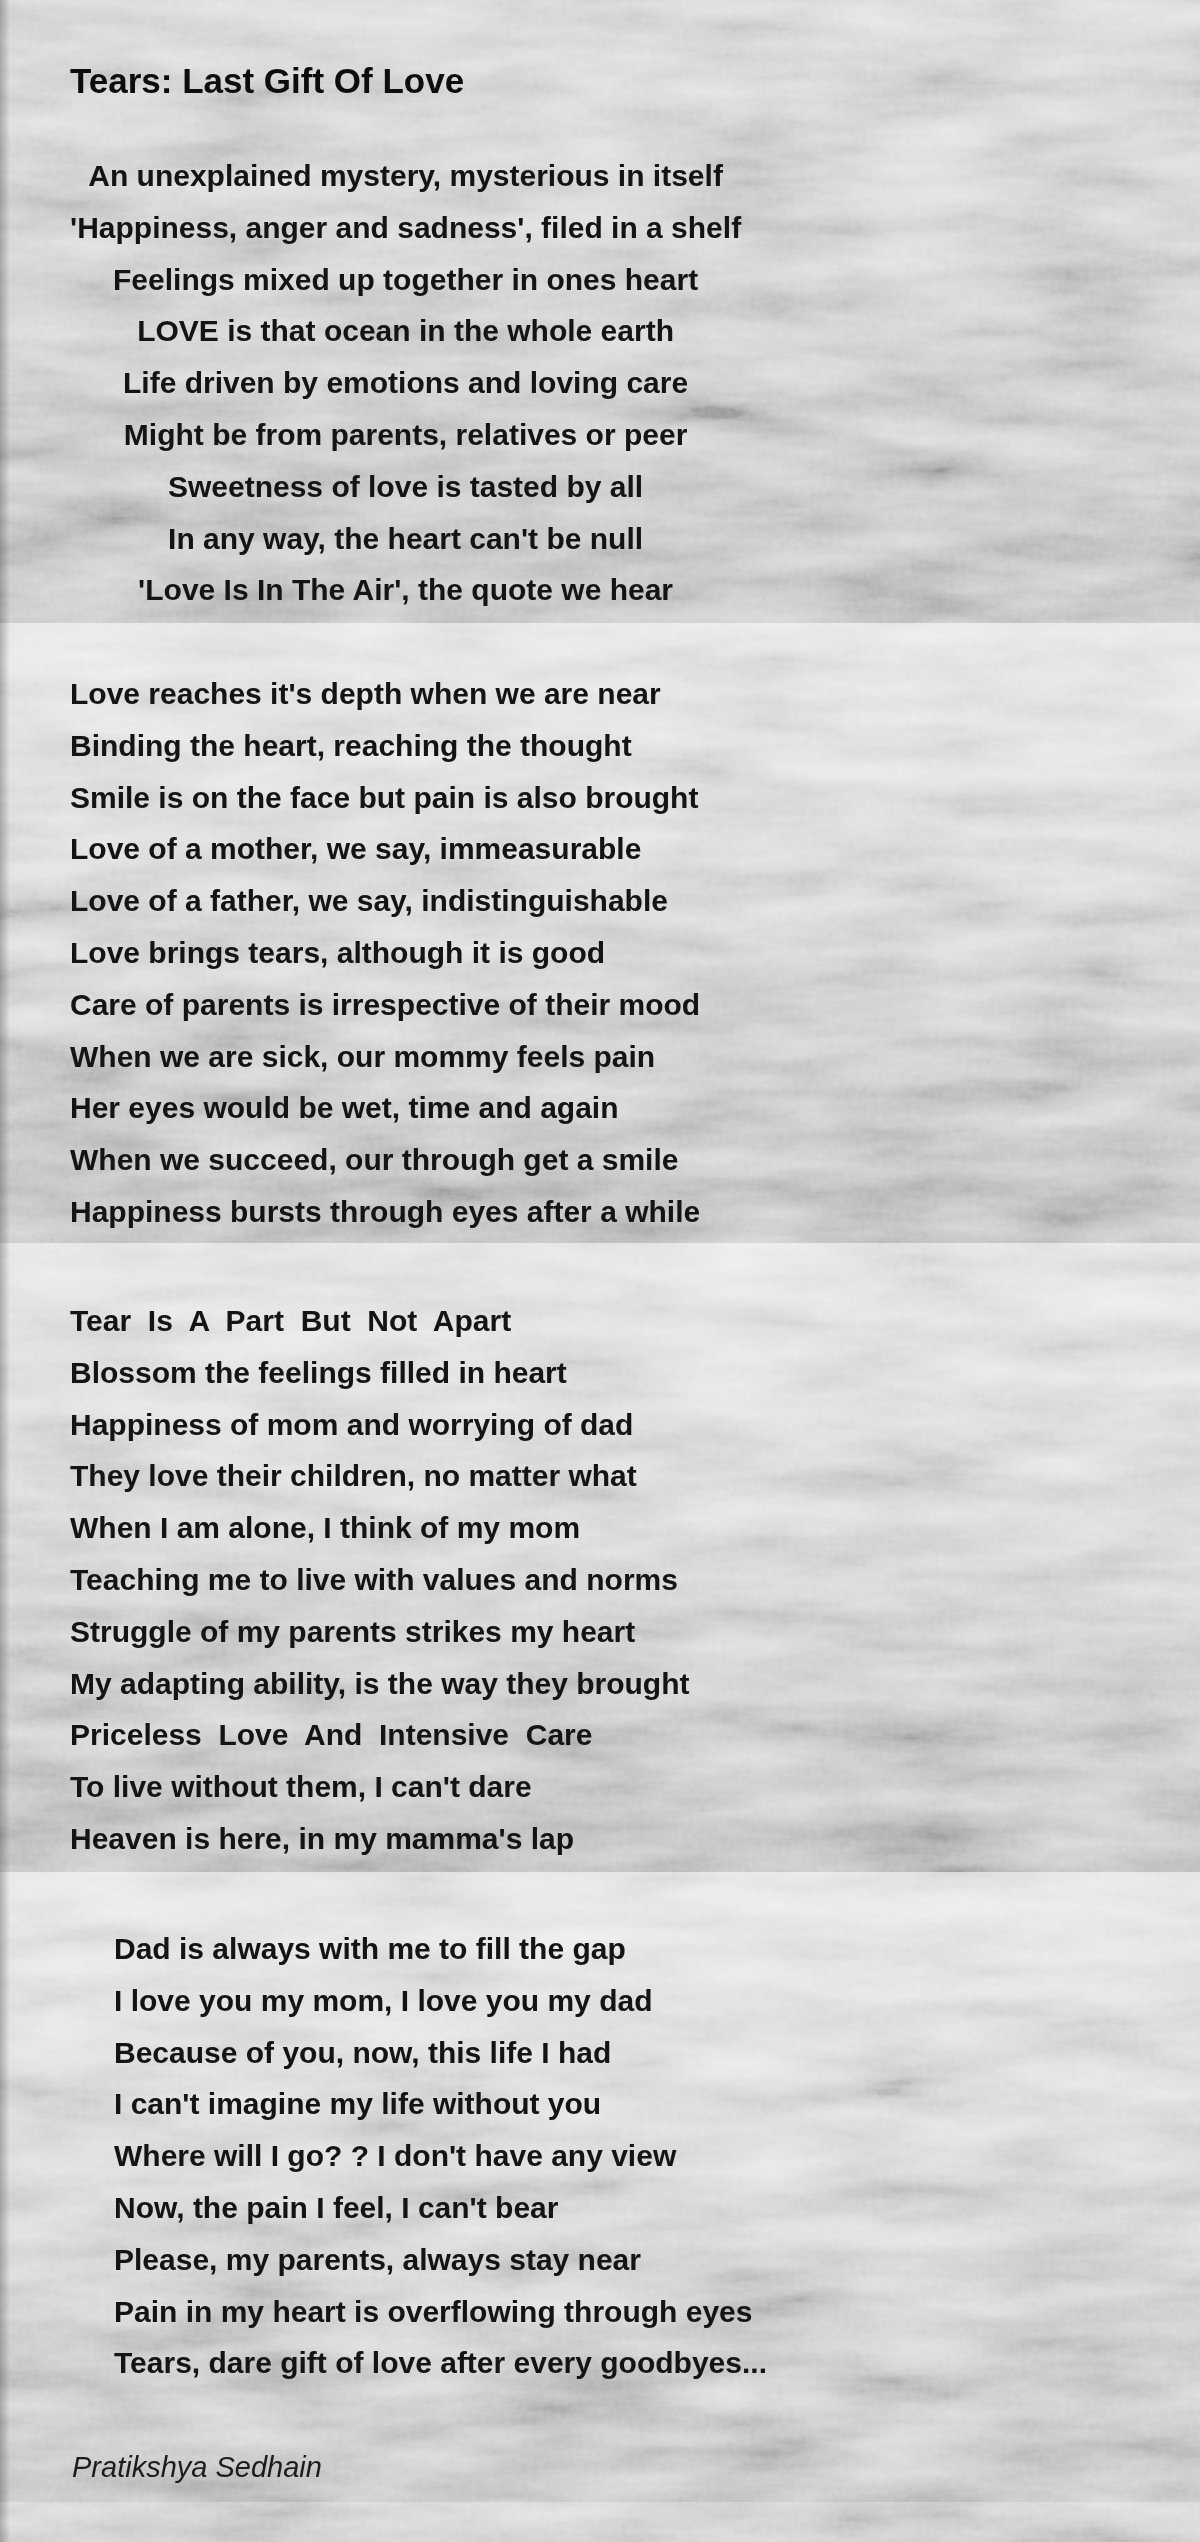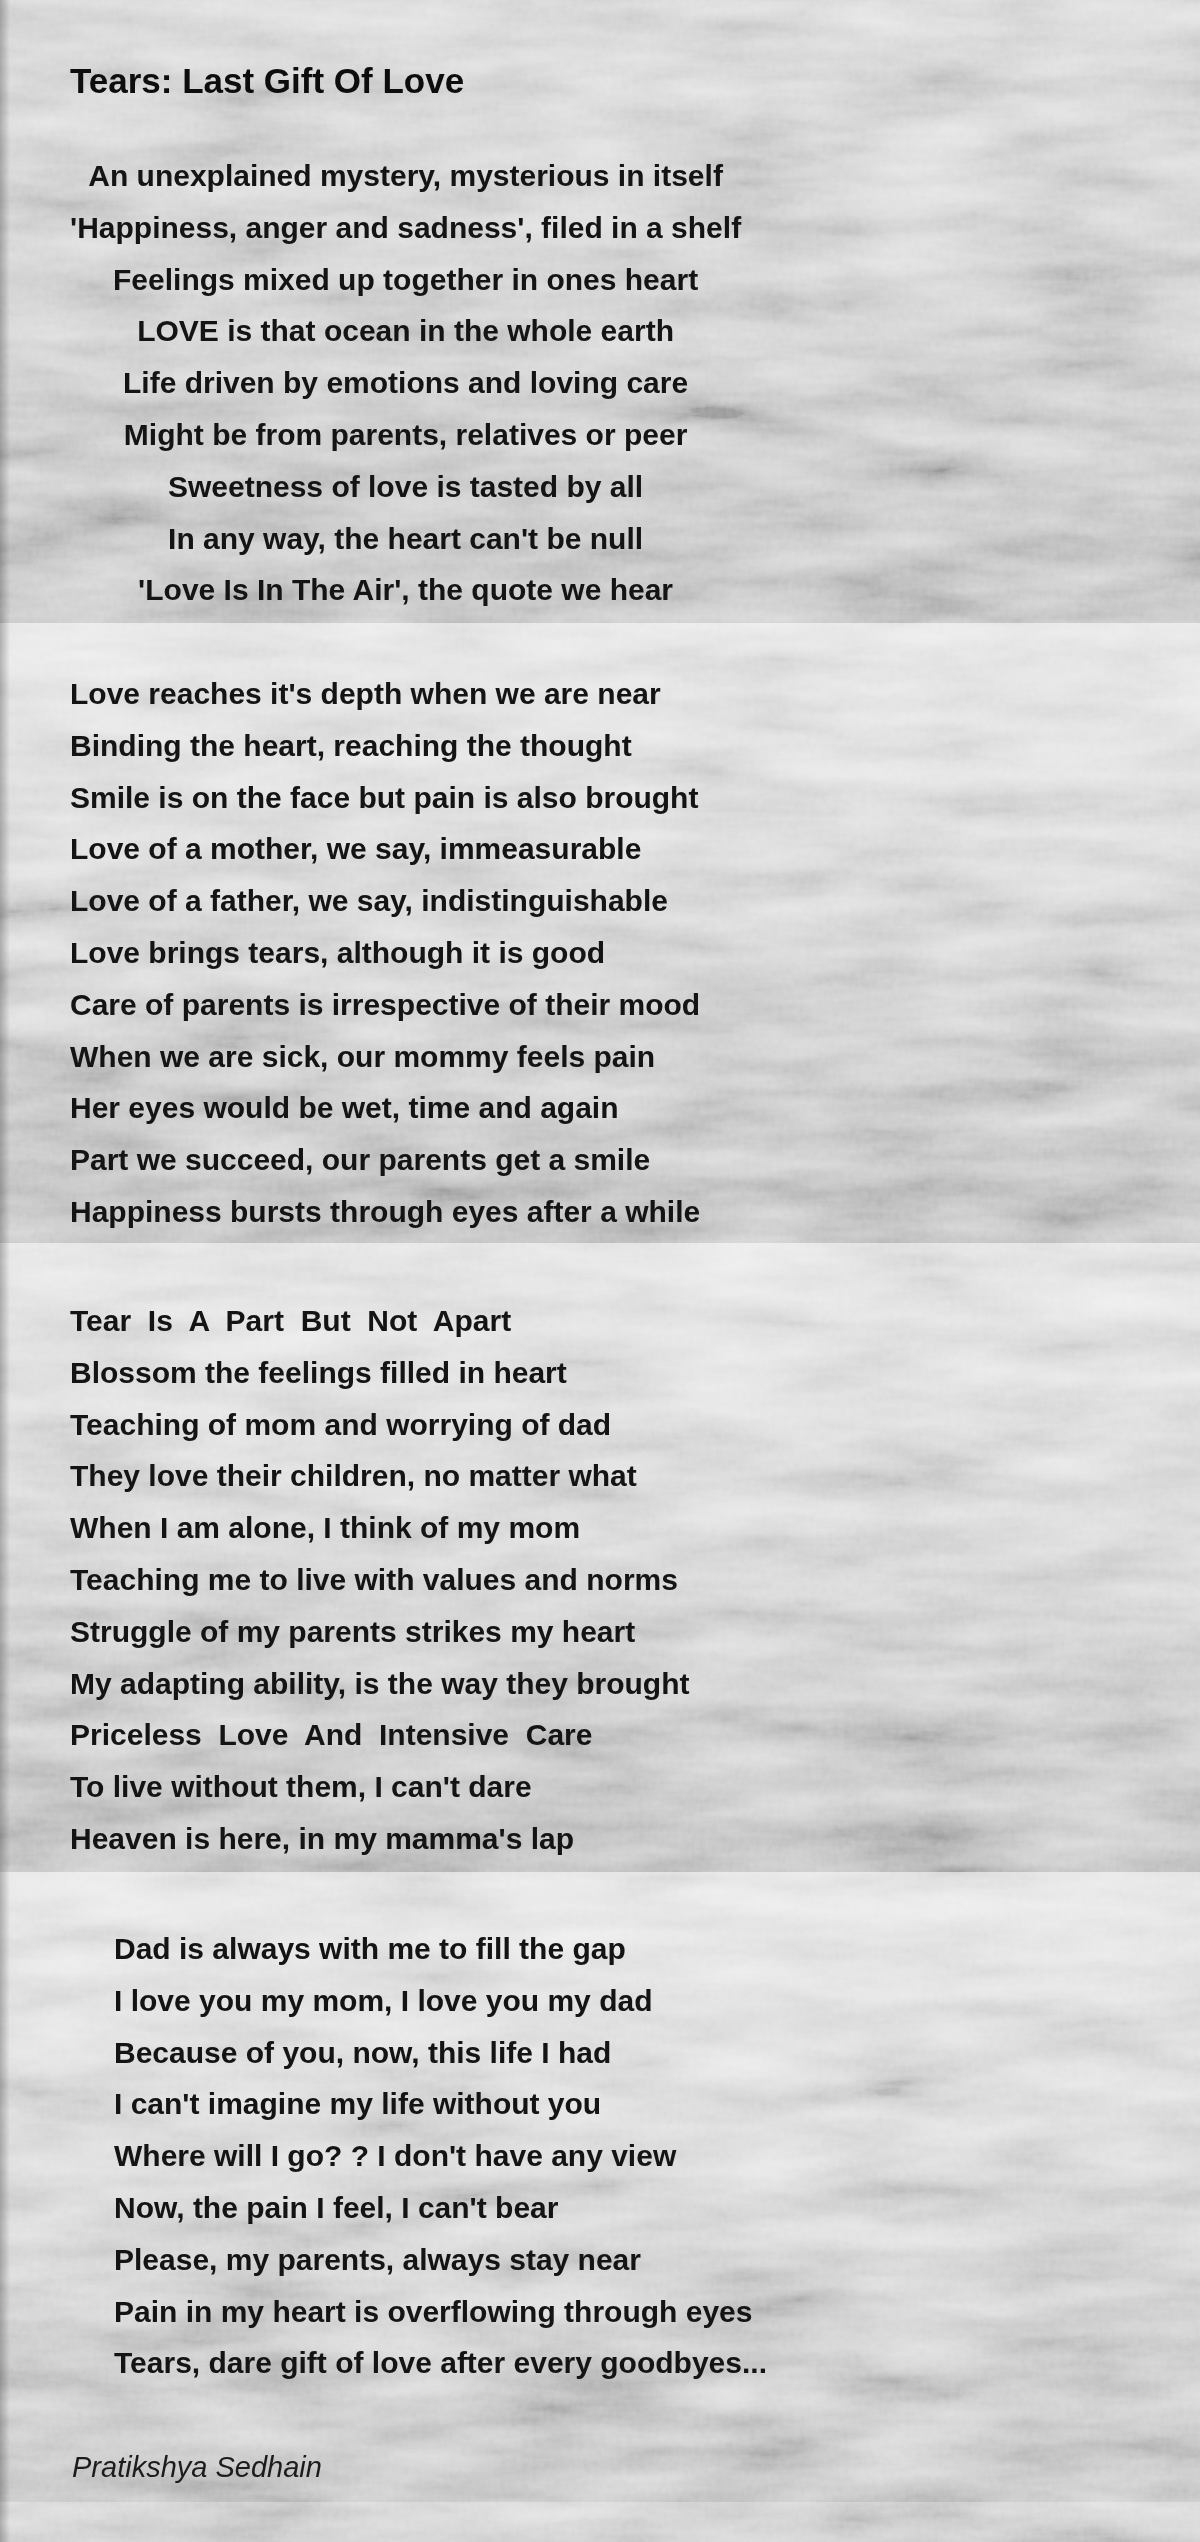--- a/index.html
+++ b/index.html
@@ -105,28 +105,28 @@
     <div class="stanza stanza-2">
       <div class="line">Love reaches it's depth when we are near</div>
       <div class="line">Binding the heart, reaching the thought</div>
       <div class="line">Smile is on the face but pain is also brought</div>
       <div class="line">Love of a mother, we say, immeasurable</div>
       <div class="line">Love of a father, we say, indistinguishable</div>
       <div class="line">Love brings tears, although it is good</div>
       <div class="line">Care of parents is irrespective of their mood</div>
       <div class="line">When we are sick, our mommy feels pain</div>
       <div class="line">Her eyes would be wet, time and again</div>
-      <div class="line">Part we succeed, our parents get a smile</div>
+      <div class="line">When we succeed, our through get a smile</div>
       <div class="line">Happiness bursts through eyes after a while</div>
     </div>
 
     <div class="stanza stanza-3">
       <div class="line">Tear  Is  A  Part  But  Not  Apart</div>
       <div class="line">Blossom the feelings filled in heart</div>
-      <div class="line">Teaching of mom and worrying of dad</div>
+      <div class="line">Happiness of mom and worrying of dad</div>
       <div class="line">They love their children, no matter what</div>
       <div class="line">When I am alone, I think of my mom</div>
       <div class="line">Teaching me to live with values and norms</div>
       <div class="line">Struggle of my parents strikes my heart</div>
       <div class="line">My adapting ability, is the way they brought</div>
       <div class="line">Priceless  Love  And  Intensive  Care</div>
       <div class="line">To live without them, I can't dare</div>
       <div class="line">Heaven is here, in my mamma's lap</div>
     </div>
 

